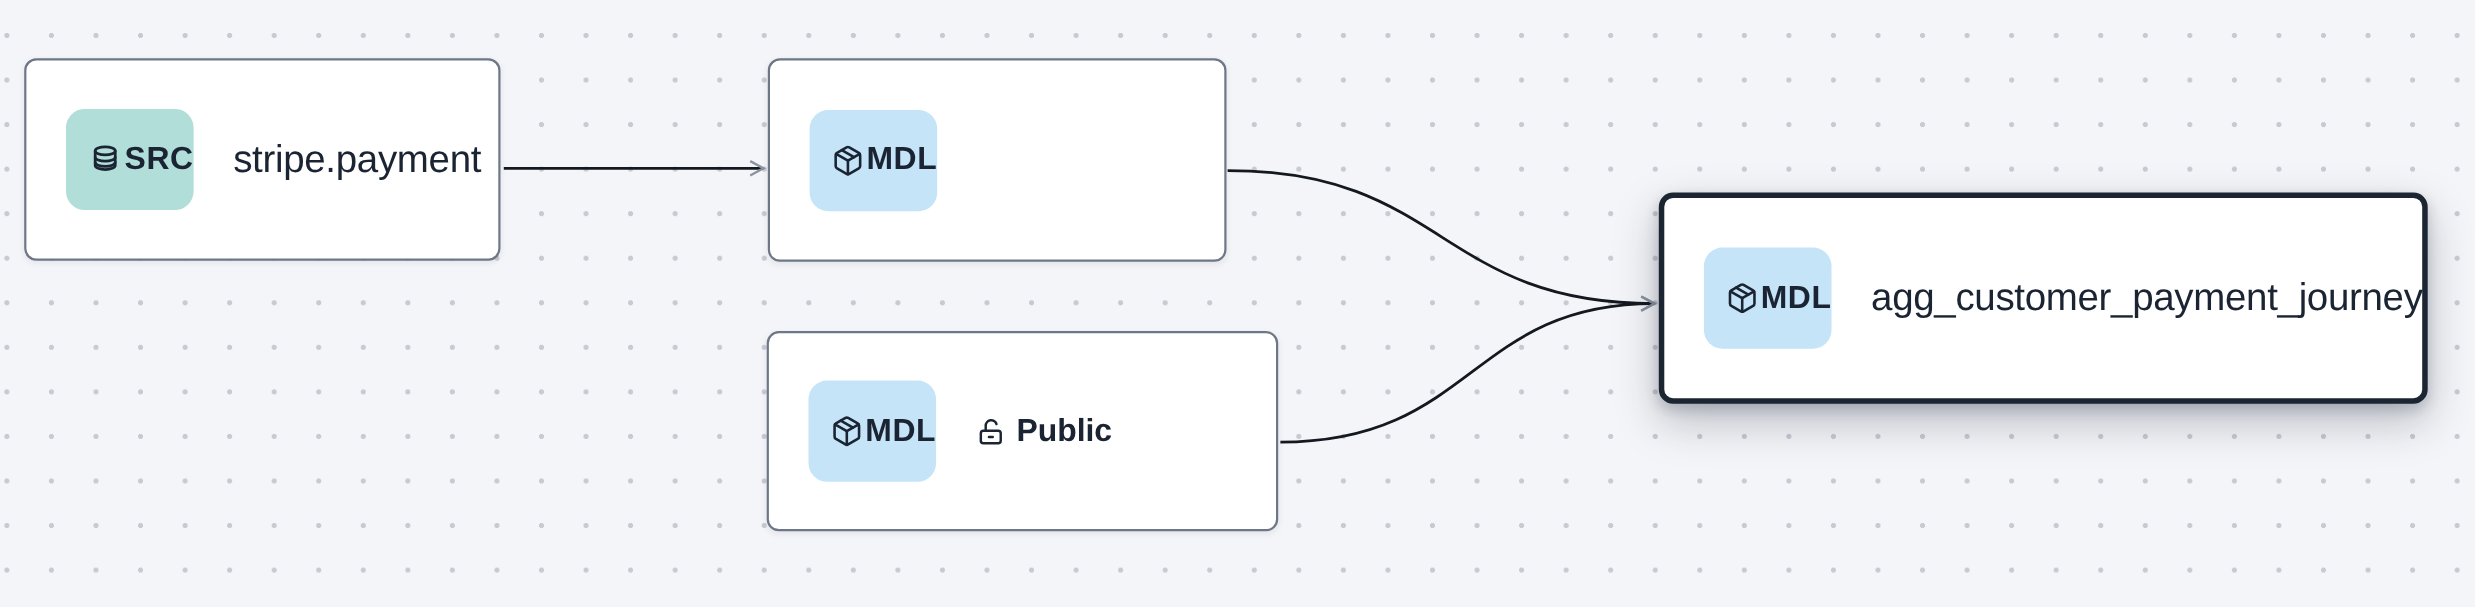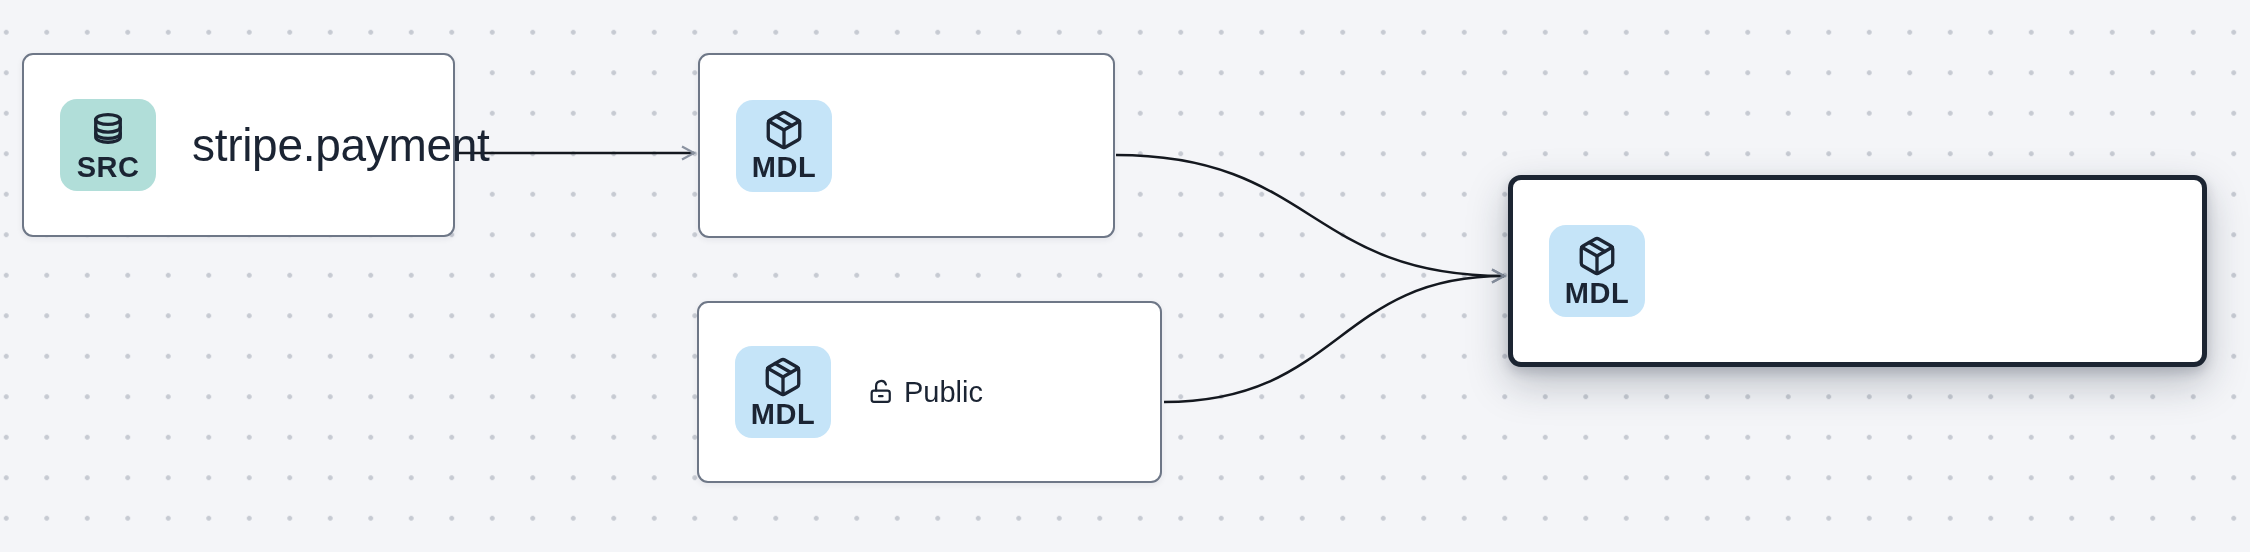--- a/index.html
+++ b/index.html
@@ -46,37 +46,38 @@
     box-shadow:0 16px 40px rgba(25,35,55,0.26), 0 5px 12px rgba(25,35,55,0.18);
   }
   .node-stripe-payment { left:22px;  top:53px;  width:433px; height:184px; }
   .node-stg-payments   { left:698px; top:53px;  width:417px; height:185px; }
   .node-fct-orders     { left:697px; top:301px; width:465px; height:182px; }
   .node-agg            { left:1508px;top:175px; width:699px; height:192px; }
 
   .badge{
     width:96px;height:92px;
     border-radius:17px;
-    display:flex;flex-direction:column;align-items:center;justify-content:center;
+    display:flex;flex-direction:row;align-items:center;justify-content:center;
     gap:2px;flex:0 0 auto;
     color:var(--ink);
+    padding-left:20px;
   }
   .badge svg{width:42px;height:42px;display:block;}
   .badge-label{
     font-size:29px;font-weight:600;letter-spacing:0.5px;
     color:var(--ink);line-height:1;
   }
   .node-text{display:flex;flex-direction:column;justify-content:center;gap:7px;min-width:0;}
   .node-title{
-    font-size:46px;font-weight:400;color:var(--ink);
+    font-size:35px;font-weight:400;color:var(--ink);
     letter-spacing:-0.3px;white-space:nowrap;line-height:1.1;
   }
   .node-subtitle{
-    display:flex;align-items:center;gap:9px;
-    font-size:29px;font-weight:400;color:var(--ink);line-height:1;
+    display:flex;align-items:flex-end;gap:9px;
+    font-size:29px;font-weight:700;color:var(--ink);line-height:1;
   }
   .node-subtitle svg{width:28px;height:28px;display:block;}
 </style>
 </head>
 <body>
 
 <div class="canvas">
 
   <svg class="edges" viewBox="0 0 2250 552">
     <defs>
@@ -141,15 +142,18 @@
   <div class="node node-agg selected">
     <div class="badge" style="background: rgb(197, 228, 248);">
       <svg viewBox="0 0 24 24" fill="none" stroke="currentColor" stroke-width="1.9" stroke-linecap="round" stroke-linejoin="round">
         <path d="M11 21.73a2 2 0 0 0 2 0l7-4A2 2 0 0 0 21 16V8a2 2 0 0 0-1-1.73l-7-4a2 2 0 0 0-2 0l-7 4A2 2 0 0 0 3 8v8a2 2 0 0 0 1 1.73z"></path>
         <path d="M12 22V12"></path>
         <polyline points="3.29 7 12 12 20.71 7"></polyline>
         <path d="m7.5 4.27 9 5.15"></path>
       </svg>
       <span class="badge-label">MDL</span>
     </div>
+    <div class="node-text">
+      <span class="node-title">agg_customer_payment_journey</span>
+    </div>
   </div>
 
 </div>
 
 </body></html>

